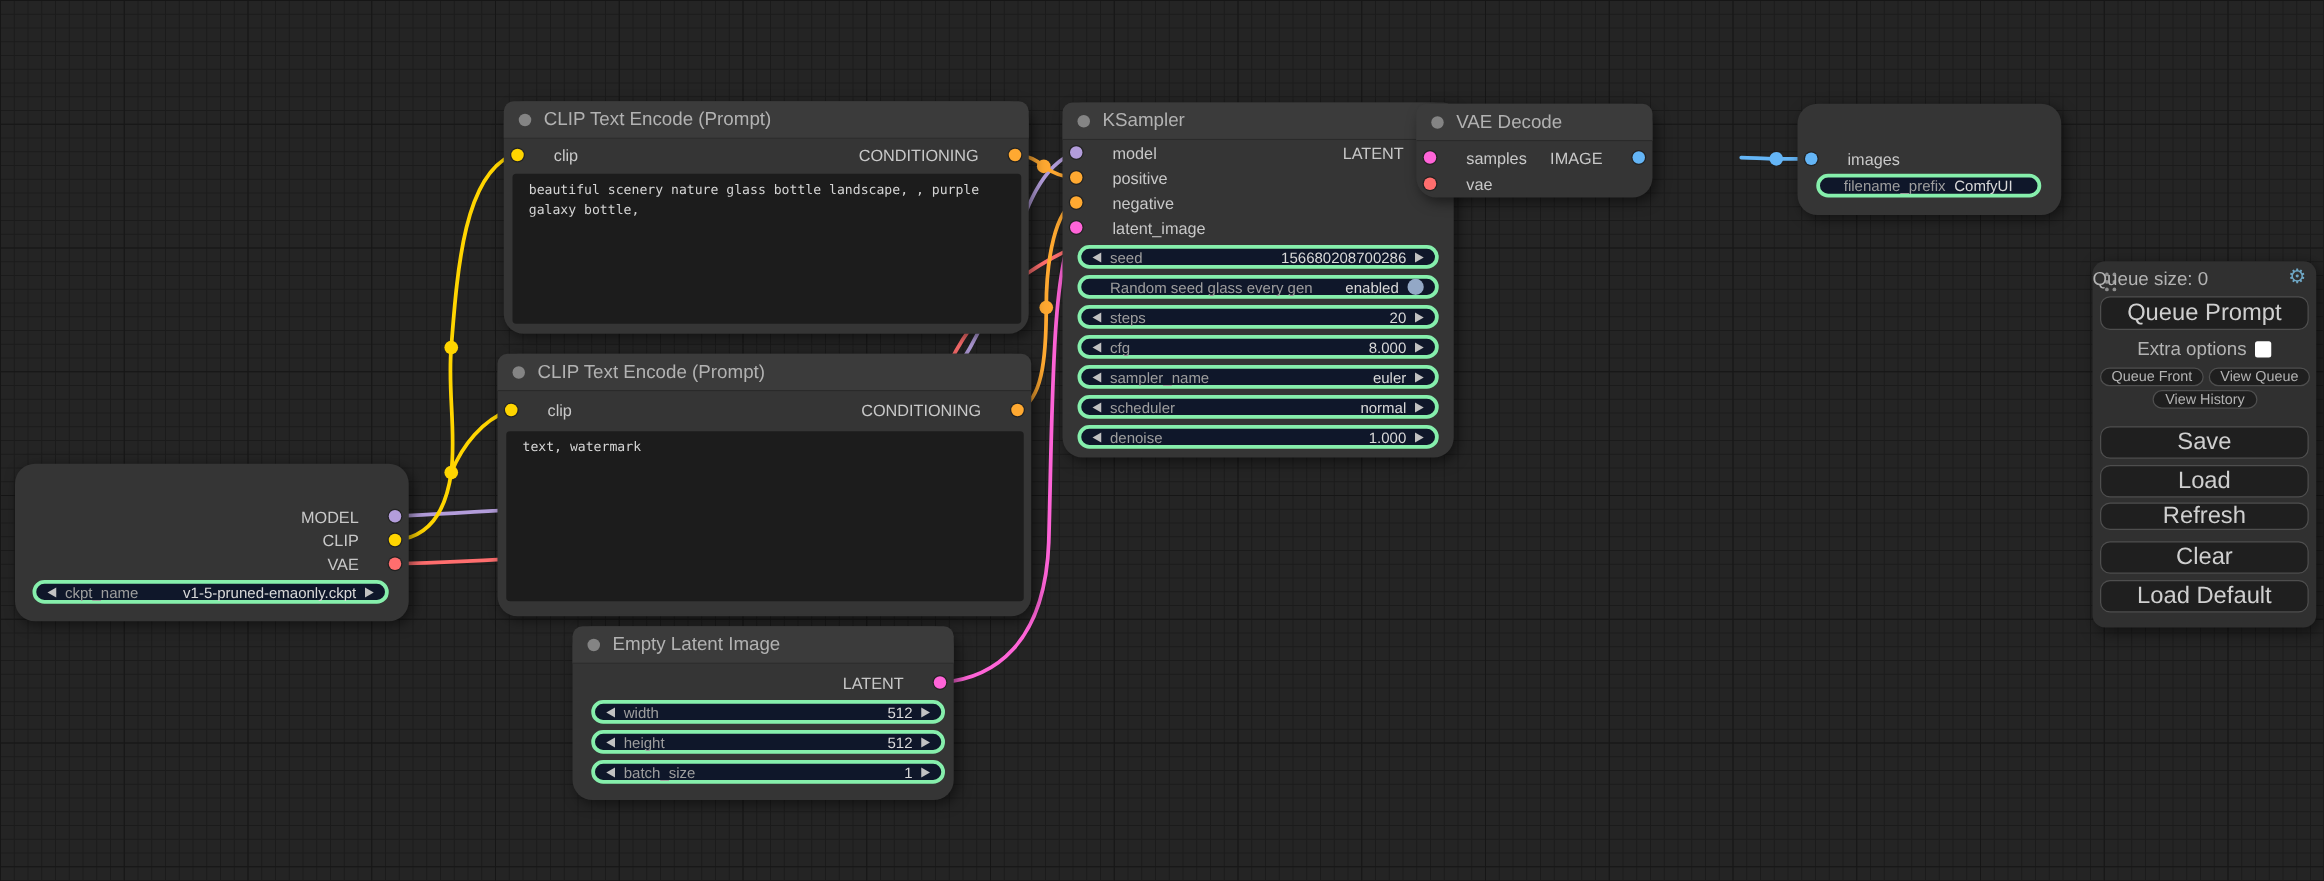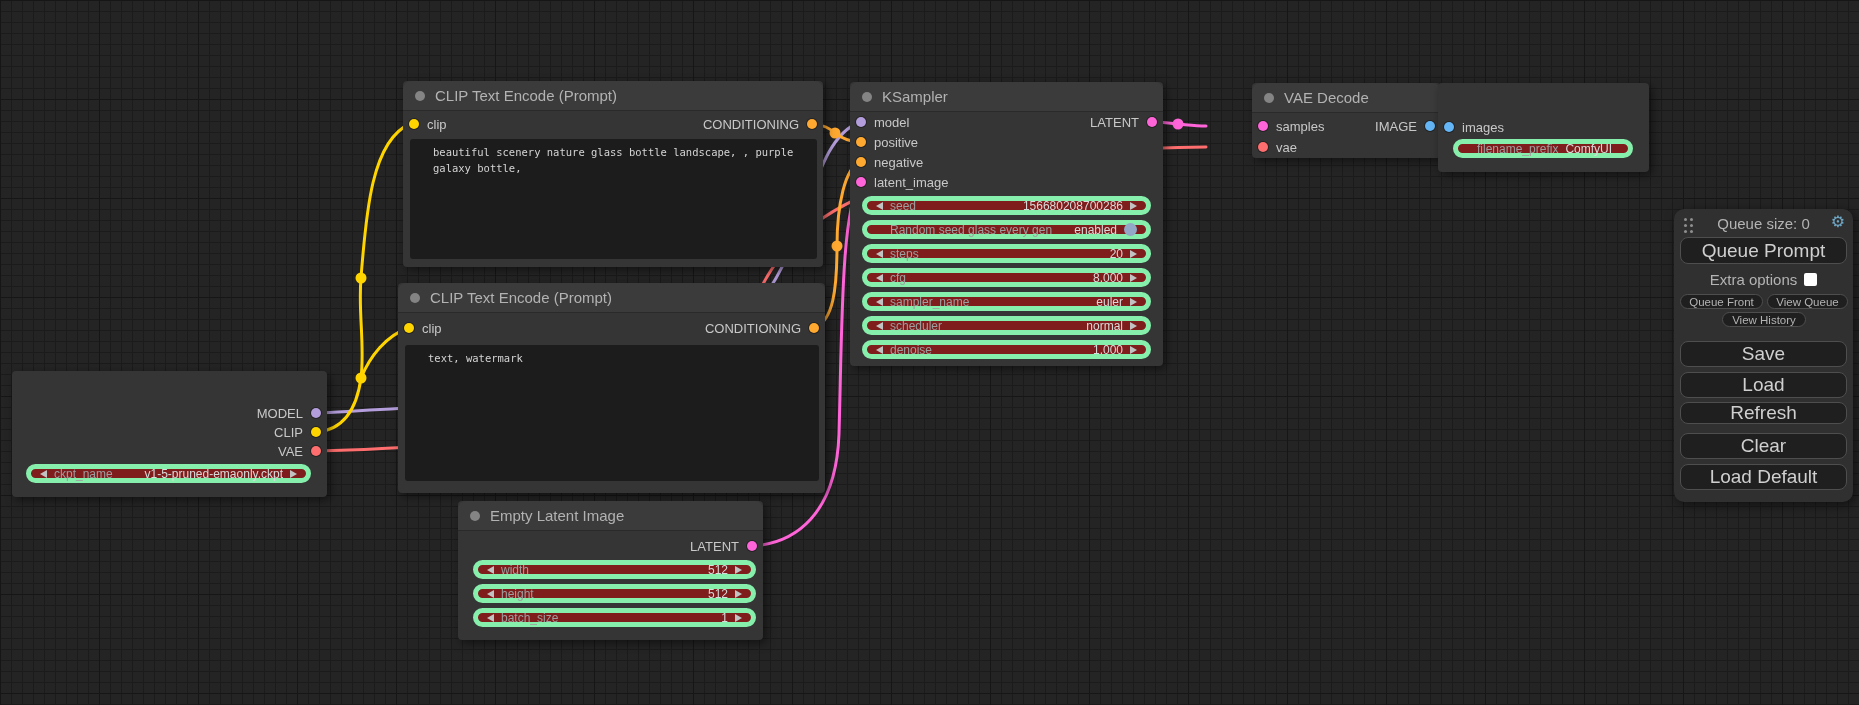--- a/index.html
+++ b/index.html
@@ -7,52 +7,52 @@
        font-family:"Liberation Sans",sans-serif;
        background-color:#242424;
        background-image:
          linear-gradient(#161616 1px, transparent 1px),
          linear-gradient(90deg,#161616 1px, transparent 1px),
          linear-gradient(#1b1b1b 1px, transparent 1px),
          linear-gradient(90deg,#1b1b1b 1px, transparent 1px);
        background-size:99px 99px,99px 99px,11px 11px,11px 11px;}
   #links{position:absolute;left:0;top:0;z-index:1;}
   #links path{fill:none;stroke-width:3;stroke-linecap:round;}
-  .node{position:absolute;z-index:2;background:#353535;border-radius:4px;
+  .node{position:absolute;z-index:2;background:#353535;border-radius:16px;
         box-shadow:3px 3px 10px rgba(0,0,0,.5);}
   .nhead{height:30px;display:flex;align-items:center;gap:10px;padding:0 12px;
          background:#3b3b3b;border-radius:8px 8px 0 0;border-bottom:1px solid #2a2a2a;box-sizing:border-box;}
   .ndot{width:10px;height:10px;border-radius:50%;background:#848484;flex:0 0 auto;}
   .ntitle{font-size:15px;color:#b2b2b2;white-space:nowrap;}
-  .in-port,.out-port{position:absolute;display:flex;align-items:center;gap:8px;height:14px;z-index:3;}
+  .in-port,.out-port{position:absolute;display:flex;align-items:center;gap:24px;height:14px;z-index:3;}
   .in-port{left:6px;} .out-port{right:6px;flex-direction:row-reverse;}
   .pdot{width:10px;height:10px;border-radius:50%;box-shadow:0 0 0 1px rgba(0,0,0,.35);flex:0 0 auto;}
   .plabel{font-size:13px;color:#c8c8c8;white-space:nowrap;}
-  .widget{position:absolute;height:19px;background:#7f1d1d;border:5px solid #86efac;
+  .widget{position:absolute;height:19px;background:#0f172a;border:3px solid #86efac;
           border-radius:10px;display:flex;align-items:center;gap:7px;
           padding:0 9px;box-sizing:border-box;font-size:12px;white-space:nowrap;}
   .wlabel{color:#9e9e9e;} .wvalue{margin-left:auto;color:#d9d9d9;}
   .tri-l{width:0;height:0;border-top:4.5px solid transparent;border-bottom:4.5px solid transparent;
          border-right:7px solid #c2c2c2;flex:0 0 auto;}
   .tri-r{width:0;height:0;border-top:4.5px solid transparent;border-bottom:4.5px solid transparent;
          border-left:7px solid #c2c2c2;flex:0 0 auto;}
   .toggle{width:13px;height:13px;border-radius:50%;flex:0 0 auto;}
-  .prompt{position:absolute;background:#1c1c1c;border-radius:3px;padding:5px 23px;
+  .prompt{position:absolute;background:#1c1c1c;border-radius:3px;padding:5px 13px;
           font-family:"DejaVu Sans Mono",monospace;font-size:10.5px;line-height:1.55;
           color:#d4d4d4;white-space:pre-wrap;word-break:break-word;box-sizing:border-box;overflow:hidden;}
   
   #qpanel{position:absolute;left:1674px;top:209px;width:179px;height:293px;z-index:4;
           background:#303030;border-radius:10px;box-shadow:3px 3px 12px rgba(0,0,0,.55);}
   .qbtn{position:absolute;left:6px;width:167px;background:#1f1f1f;border:1px solid #4e4e4e;
         border-radius:8px;color:#cfcfcf;display:flex;align-items:center;justify-content:center;
         font-size:19px;box-sizing:border-box;cursor:pointer;}
   .qpill{position:absolute;background:#1f1f1f;border:1px solid #4e4e4e;border-radius:8px;
          color:#b3b3b3;display:flex;align-items:center;justify-content:center;
          font-size:11.5px;box-sizing:border-box;cursor:pointer;}
-  .qtitle{position:absolute;left:0;right:0;top:6px;text-align:center;font-size:15px;color:#b3b3b3;}
+  .qtitle{position:absolute;left:0;right:0;top:6px;text-align:left;font-size:15px;color:#b3b3b3;}
   .grip{position:absolute;left:10px;top:9px;width:3px;height:3px;background:#8e8e8e;border-radius:50%;
         box-shadow:6px 0 #8e8e8e,0 6px #8e8e8e,6px 6px #8e8e8e,0 12px #8e8e8e,6px 12px #8e8e8e;}
   .gear{position:absolute;right:8px;top:3px;font-size:16px;line-height:20px;}
   .xrow{position:absolute;left:0;right:0;top:62px;height:17px;display:flex;align-items:center;
         justify-content:center;gap:7px;font-size:15px;color:#b3b3b3;}
   .checkbox{width:13px;height:13px;background:#fff;border-radius:2px;}
 </style>
 </head>
 <body>
 
@@ -219,21 +219,21 @@
       <span class="tri-r"></span>
     </div>
     <div class="widget" style="left:12px;right:12px;top:258px">
       <span class="tri-l"></span>
       <span class="wlabel">denoise</span>
       <span class="wvalue">1.000</span>
       <span class="tri-r"></span>
     </div>
   </div>
 
-  <div class="node" style="left:1252px;top:83px;width:189px;height:75px">
+  <div class="node" style="left:1133px;top:83px;width:189px;height:75px">
     <div class="nhead">
       <span class="ndot"></span>
       <span class="ntitle">VAE Decode</span>
     </div>
     <div class="in-port" style="top:36px">
       <span class="pdot" style="background-color: rgb(255, 100, 216);"></span>
       <span class="plabel">samples</span>
     </div>
     <div class="in-port" style="top:57px">
       <span class="pdot" style="background-color: rgb(255, 110, 110);"></span>

